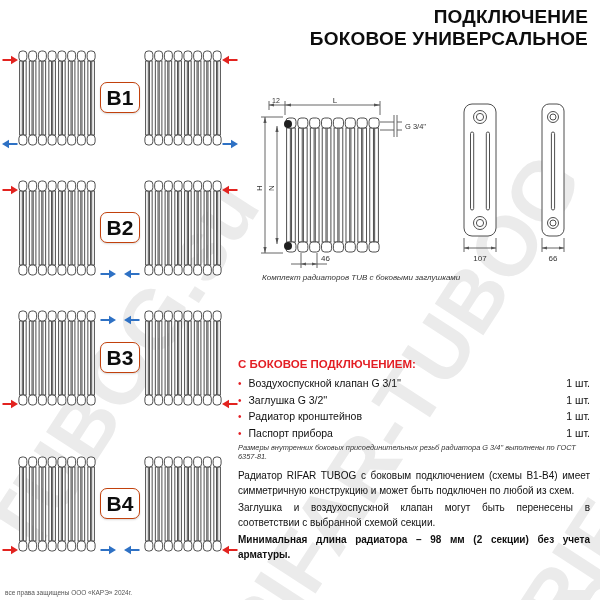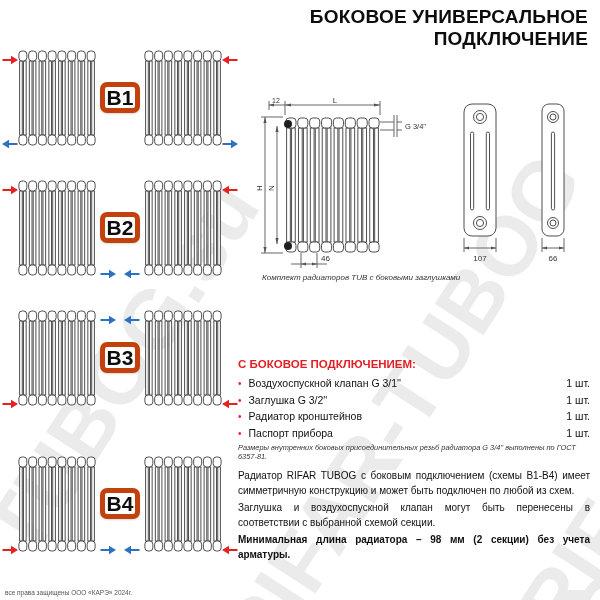--- a/index.html
+++ b/index.html
@@ -27,21 +27,21 @@
     letter-spacing:0.2px;
   }
 
   
   .scheme-row { position:absolute; left:2px; width:236px; height:96px; }
   .radiator { position:absolute; top:0; }
   .rad-left  { left:16px; }
   .rad-right { left:142px; }
   .scheme-label {
     position:absolute; left:98px; top:32px; width:40px; height:31px;
-    background:#fff; border:5px solid #c2410c; border-radius:7px;
+    background:#fff; border:1px solid #c2410c; border-radius:7px;
     box-shadow:0 1px 2px rgba(0,0,0,0.15);
     display:flex; align-items:center; justify-content:center;
     font-size:21px; font-weight:800; color:#0d0d0d;
   }
   .flow-arrow { position:absolute; width:16px; height:10px; }
 
   
   .front-drawing { position:absolute; left:255px; top:95px; }
   .profiles      { position:absolute; left:450px; top:98px; }
   .drawing-caption {
@@ -78,22 +78,22 @@
 <div class="page">
 
   <div class="wm wm-1">TUBOG.su</div>
   <div class="wm wm-2">RIFAR-TUBOG</div>
   <div class="wm wm-3">RIFAR-TUBOG.su</div>
   <div class="wm wm-4">RIFAR</div>
 
   <div class="content">
 
     <div class="title">
+      <div>ПОДКЛЮЧЕНИЕ</div>
       <div>БОКОВОЕ УНИВЕРСАЛЬНОЕ</div>
-      <div>ПОДКЛЮЧЕНИЕ</div>
     </div>
 
     <div id="schemes-column">
         <div class="scheme-row" style="top: 50px;">
           <div class="radiator rad-left"><svg width="78" height="96" viewBox="0 0 78 96">
               <g fill="#fff" stroke="#4f4f4f" stroke-width="1">
                 <rect x="1.60" y="11" width="2.67" height="74"></rect>
                 <rect x="5.48" y="11" width="2.67" height="74"></rect>
                 <rect x="11.35" y="11" width="2.67" height="74"></rect>
                 <rect x="15.22" y="11" width="2.67" height="74"></rect>

